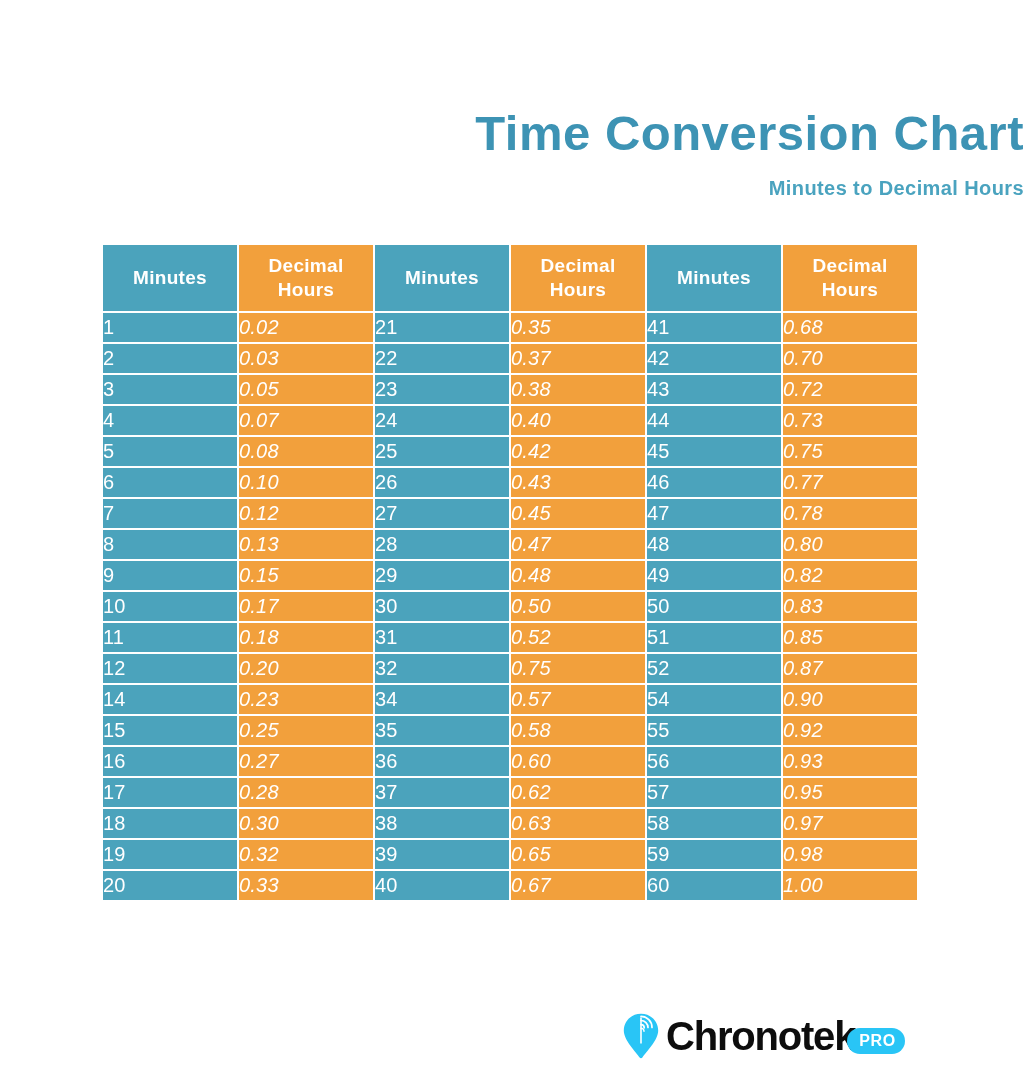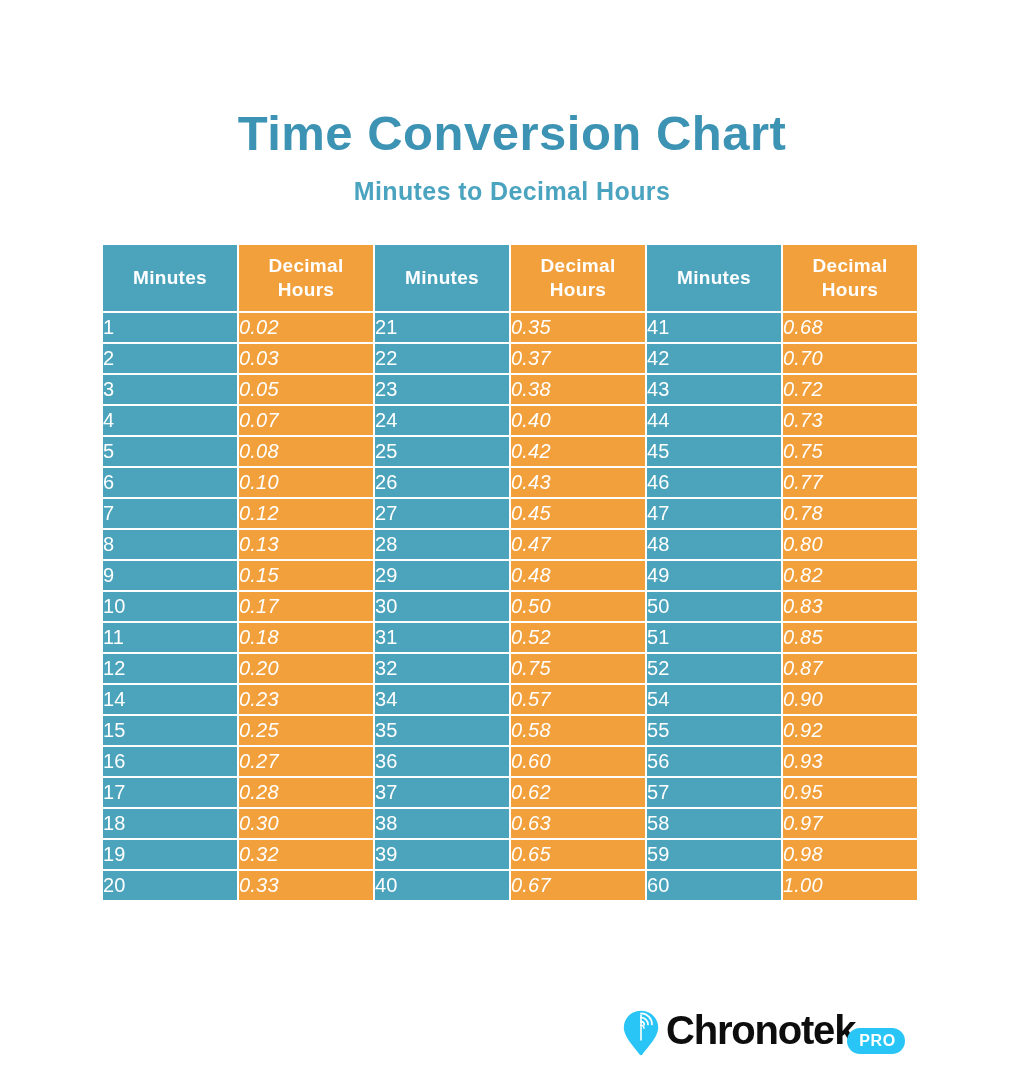--- a/index.html
+++ b/index.html
@@ -17,33 +17,33 @@
 
   .page {
     width: 1024px;
     height: 1088px;
     position: relative;
     background: #ffffff;
   }
 
   
   .header {
-    text-align: center;
+    text-align: right;
     padding-top: 108px;
   }
   .chart-title {
     font-size: 49px;
     font-weight: bold;
     color: #3d93b4;
     letter-spacing: 0.5px;
     line-height: 1.05;
     margin: 0;
   }
   .chart-subtitle {
-    font-size: 25px;
+    font-size: 20px;
     font-weight: bold;
     color: #4aa3bf;
     letter-spacing: 0.4px;
     margin: 18px 0 0 0;
   }
 
   
   .table-wrap {
     position: absolute;
     left: 101px;
@@ -90,20 +90,21 @@
   
   col.w-min { width: 134px; }
   col.w-dec { width: 134px; }
 
   
   .logo {
     position: absolute;
     left: 622px;
     top: 1010px;
     display: flex;
+    align-items: center;
     height: 52px;
   }
   .logo-pin {
     width: 38px;
     height: 46px;
     margin-right: 6px;
     flex: none;
   }
   .logo-word {
     font-size: 40px;

